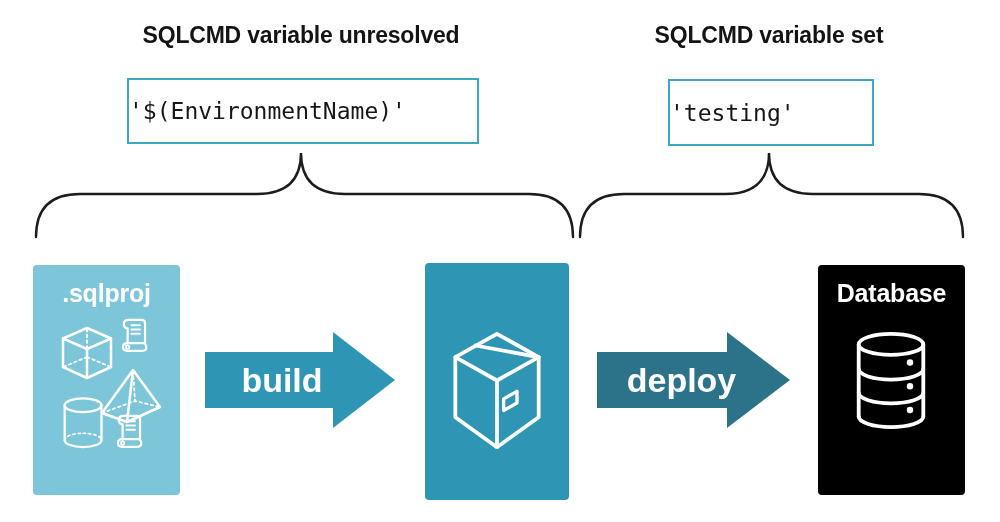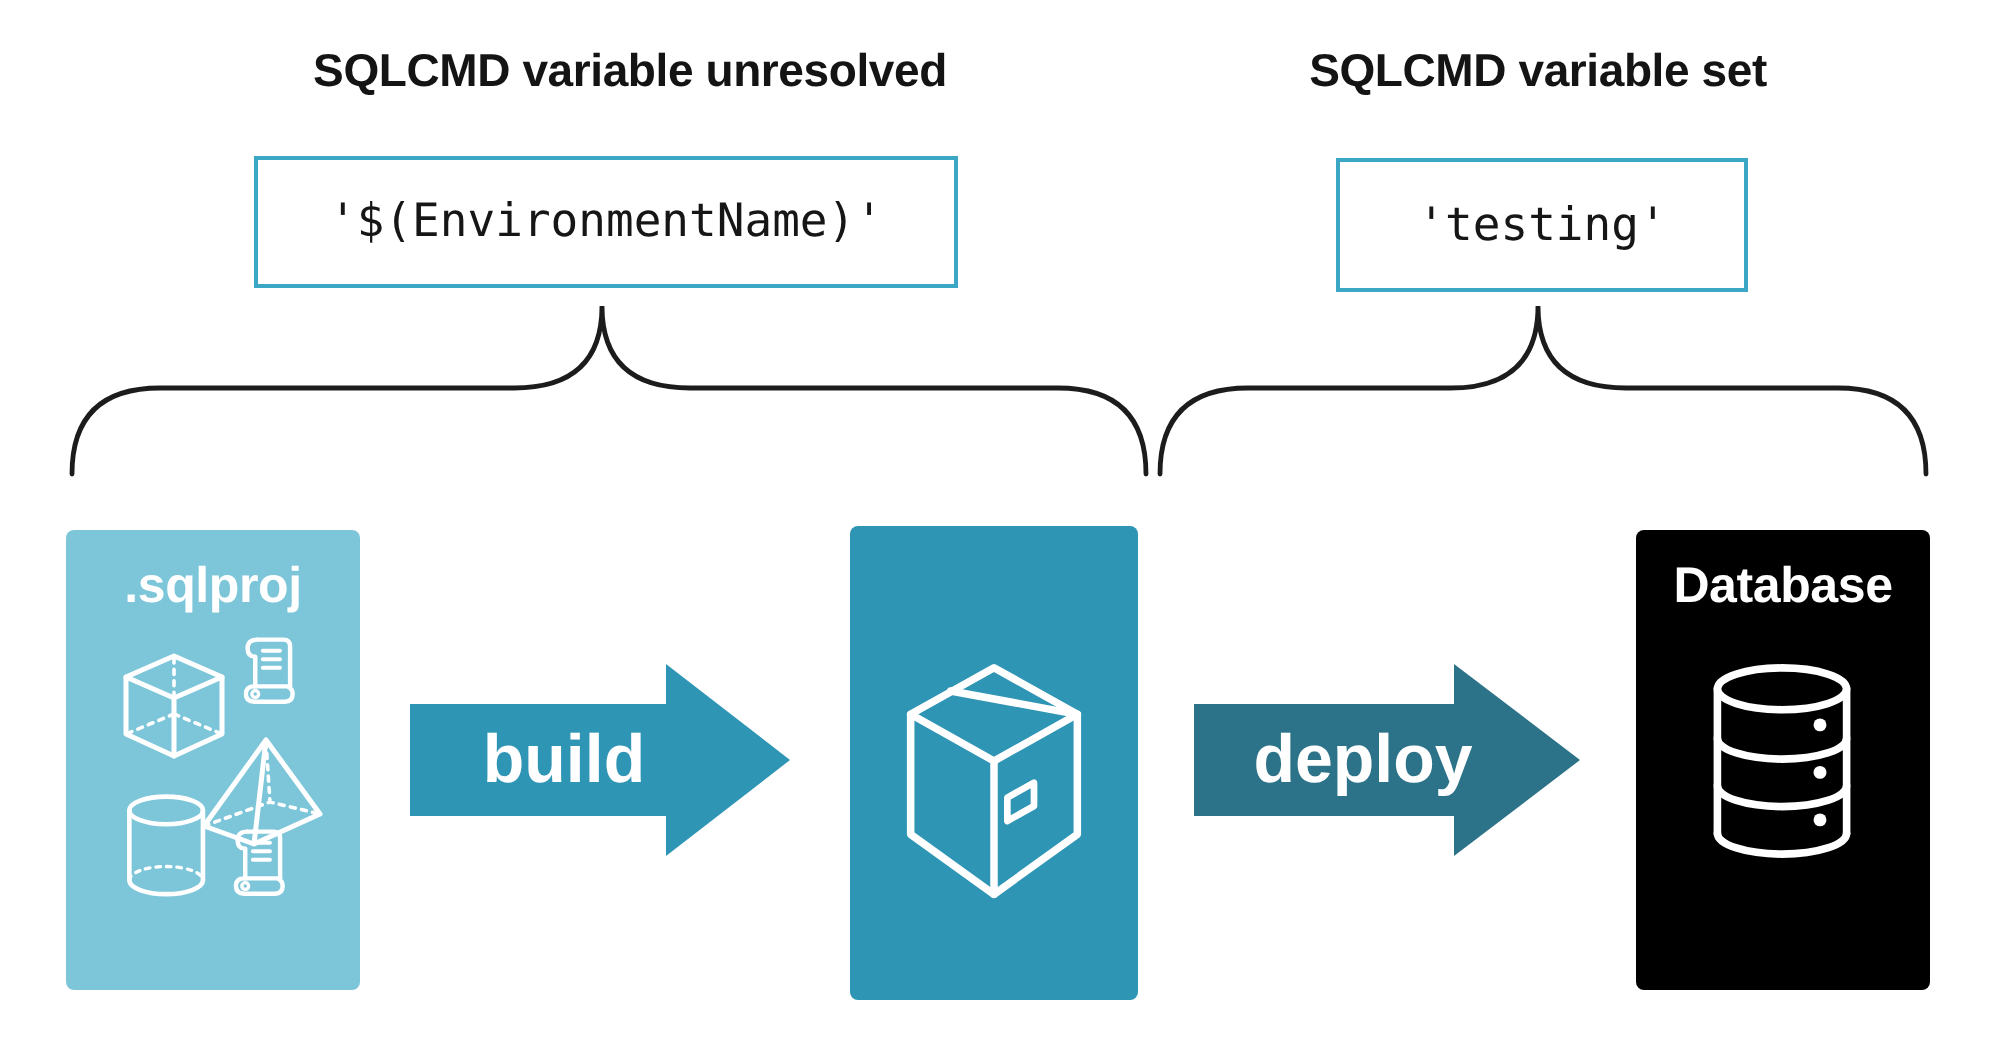--- a/index.html
+++ b/index.html
@@ -4,25 +4,25 @@
 <style>
   html,body{margin:0;padding:0;background:#fff;}
   .canvas{
     position:relative;width:1000px;height:522px;background:#fff;overflow:hidden;
     font-family:"Liberation Sans",sans-serif;
   }
   .heading{
     position:absolute;top:22px;width:400px;text-align:center;
     font-size:23px;font-weight:700;color:#141414;letter-spacing:-0.2px;
   }
-  .heading--left{left:115px;}
+  .heading--left{left:101px;}
   .heading--right{left:569px;text-align:center;}
   .code-box{
     position:absolute;border:2px solid #3ba7c4;background:#fff;
-    display:flex;align-items:center;justify-content:center;
+    display:flex;align-items:center;justify-content:flex-start;
     font-family:"DejaVu Sans Mono",monospace;font-size:23px;color:#161616;
   }
   .code-box--left{left:127px;top:78px;width:348px;height:62px;}
   .code-box--right{left:668px;top:79px;width:202px;height:63px;}
   .braces{position:absolute;left:0;top:145px;width:1000px;height:100px;}
   .node{
     position:absolute;border-radius:4px;
   }
   .node--sqlproj{left:33px;top:265px;width:147px;height:230px;background:#7dc6da;}
   .node--dacpac{left:425px;top:263px;width:144px;height:237px;background:#2f95b4;}

